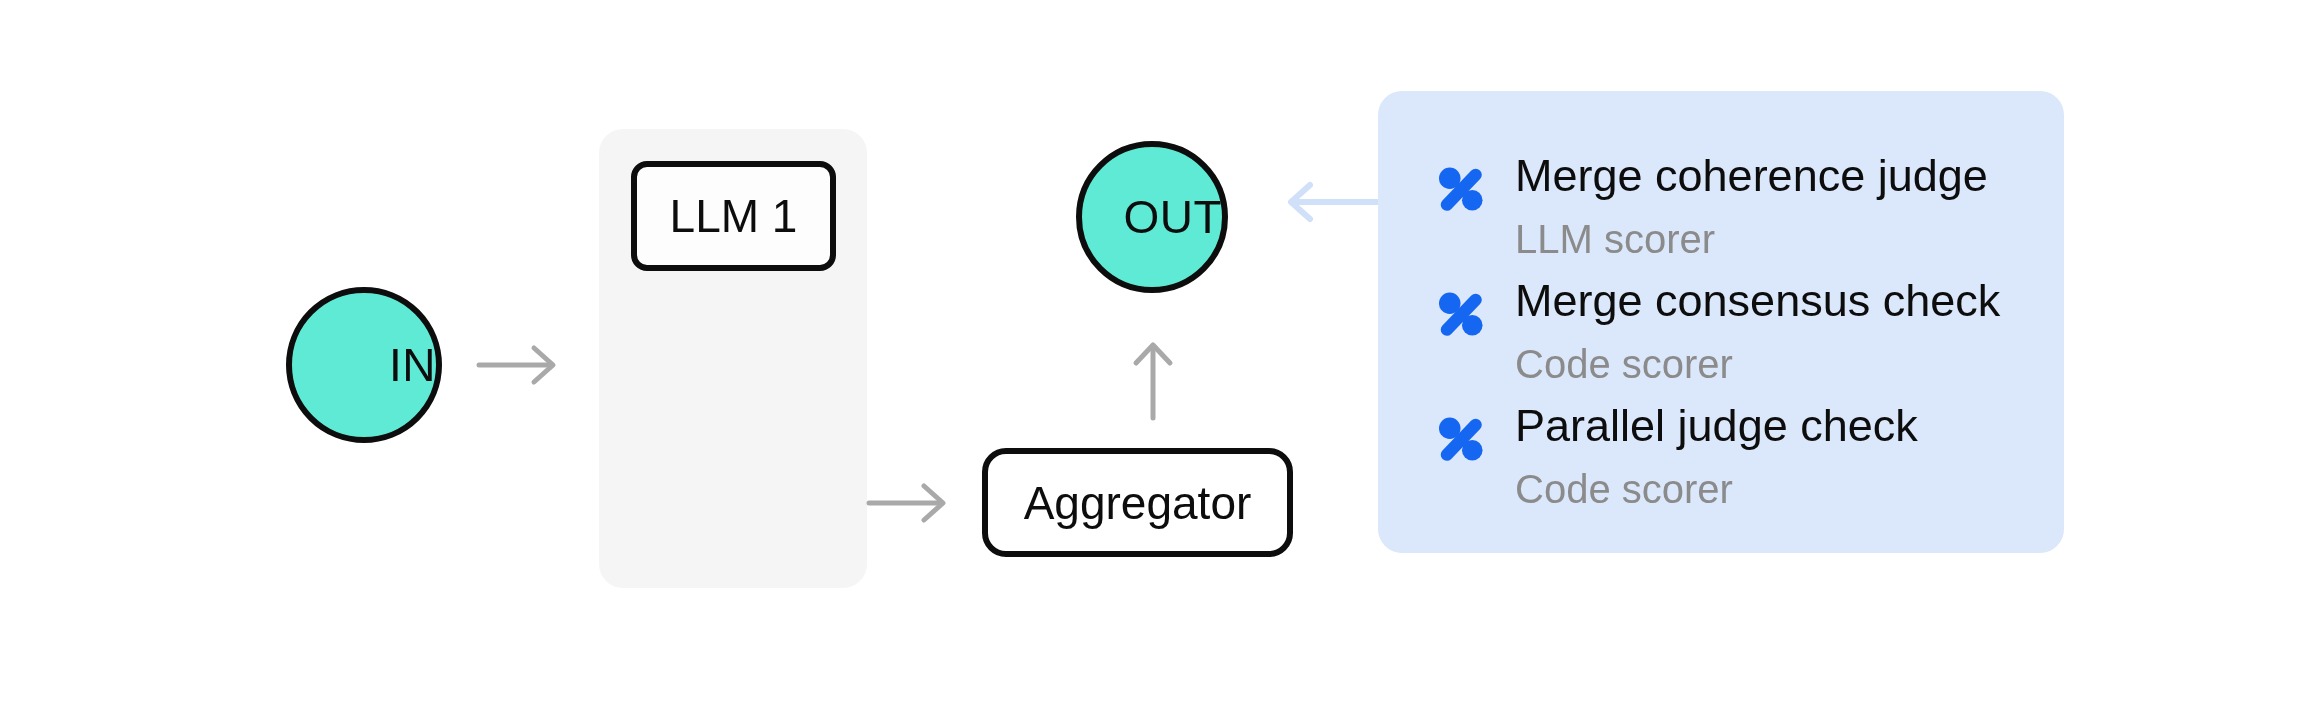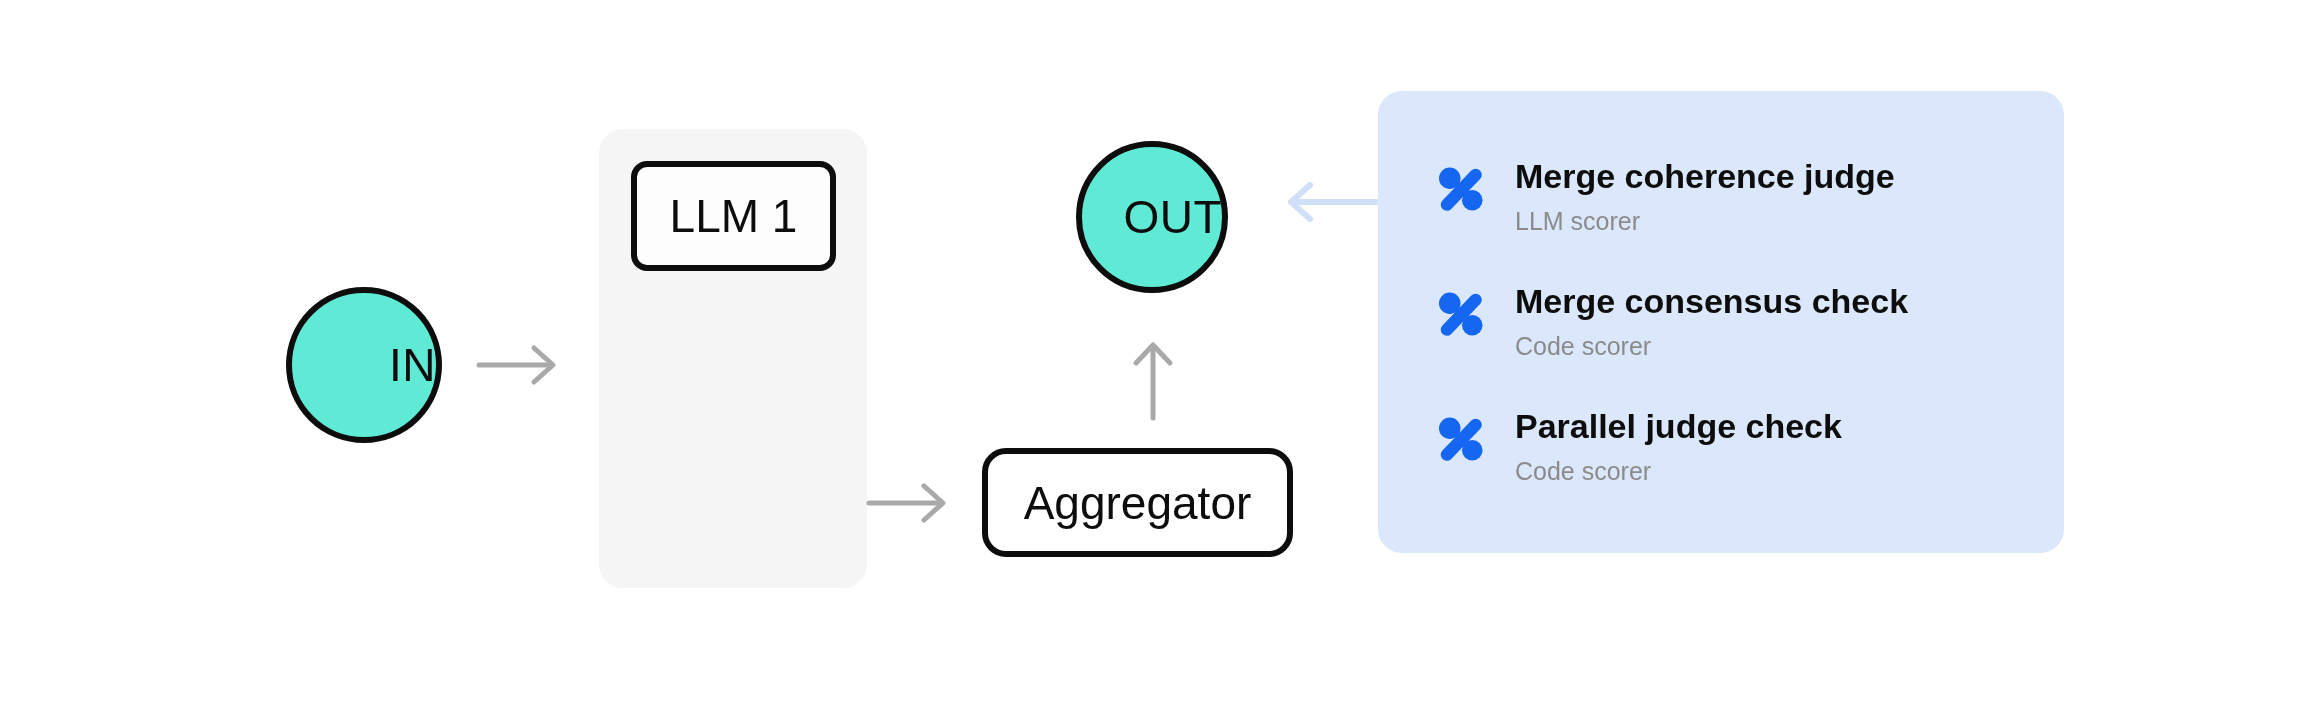--- a/index.html
+++ b/index.html
@@ -106,30 +106,30 @@
   .scorer-item-3 { top: 310px; }
   .scorer-icon { width: 47px; height: 45px; margin-top: 16px; flex: none; display: block; }
   .scorer-icon circle { fill: var(--accent-blue, #1566f0); }
   .scorer-icon path {
     fill: none;
     stroke: var(--accent-blue, #1566f0);
     stroke-width: 12.5;
     stroke-linecap: round;
   }
   .scorer-title {
-    font-size: 34px;
+    font-size: 45px;
     line-height: 50px;
-    font-weight: 700;
+    font-weight: 400;
     color: var(--title-black, #0d0d0d);
     white-space: nowrap;
   }
   .scorer-sub {
-    font-size: 25px;
+    font-size: 40px;
     line-height: 36px;
-    margin-top: 2px;
+    margin-top: 20px;
     color: var(--subtitle-gray, #8b8b8b);
     white-space: nowrap;
   }
 </style>
 </head>
 <body>
 
 <div class="stage">
 
   <div class="node-circle in-node">

